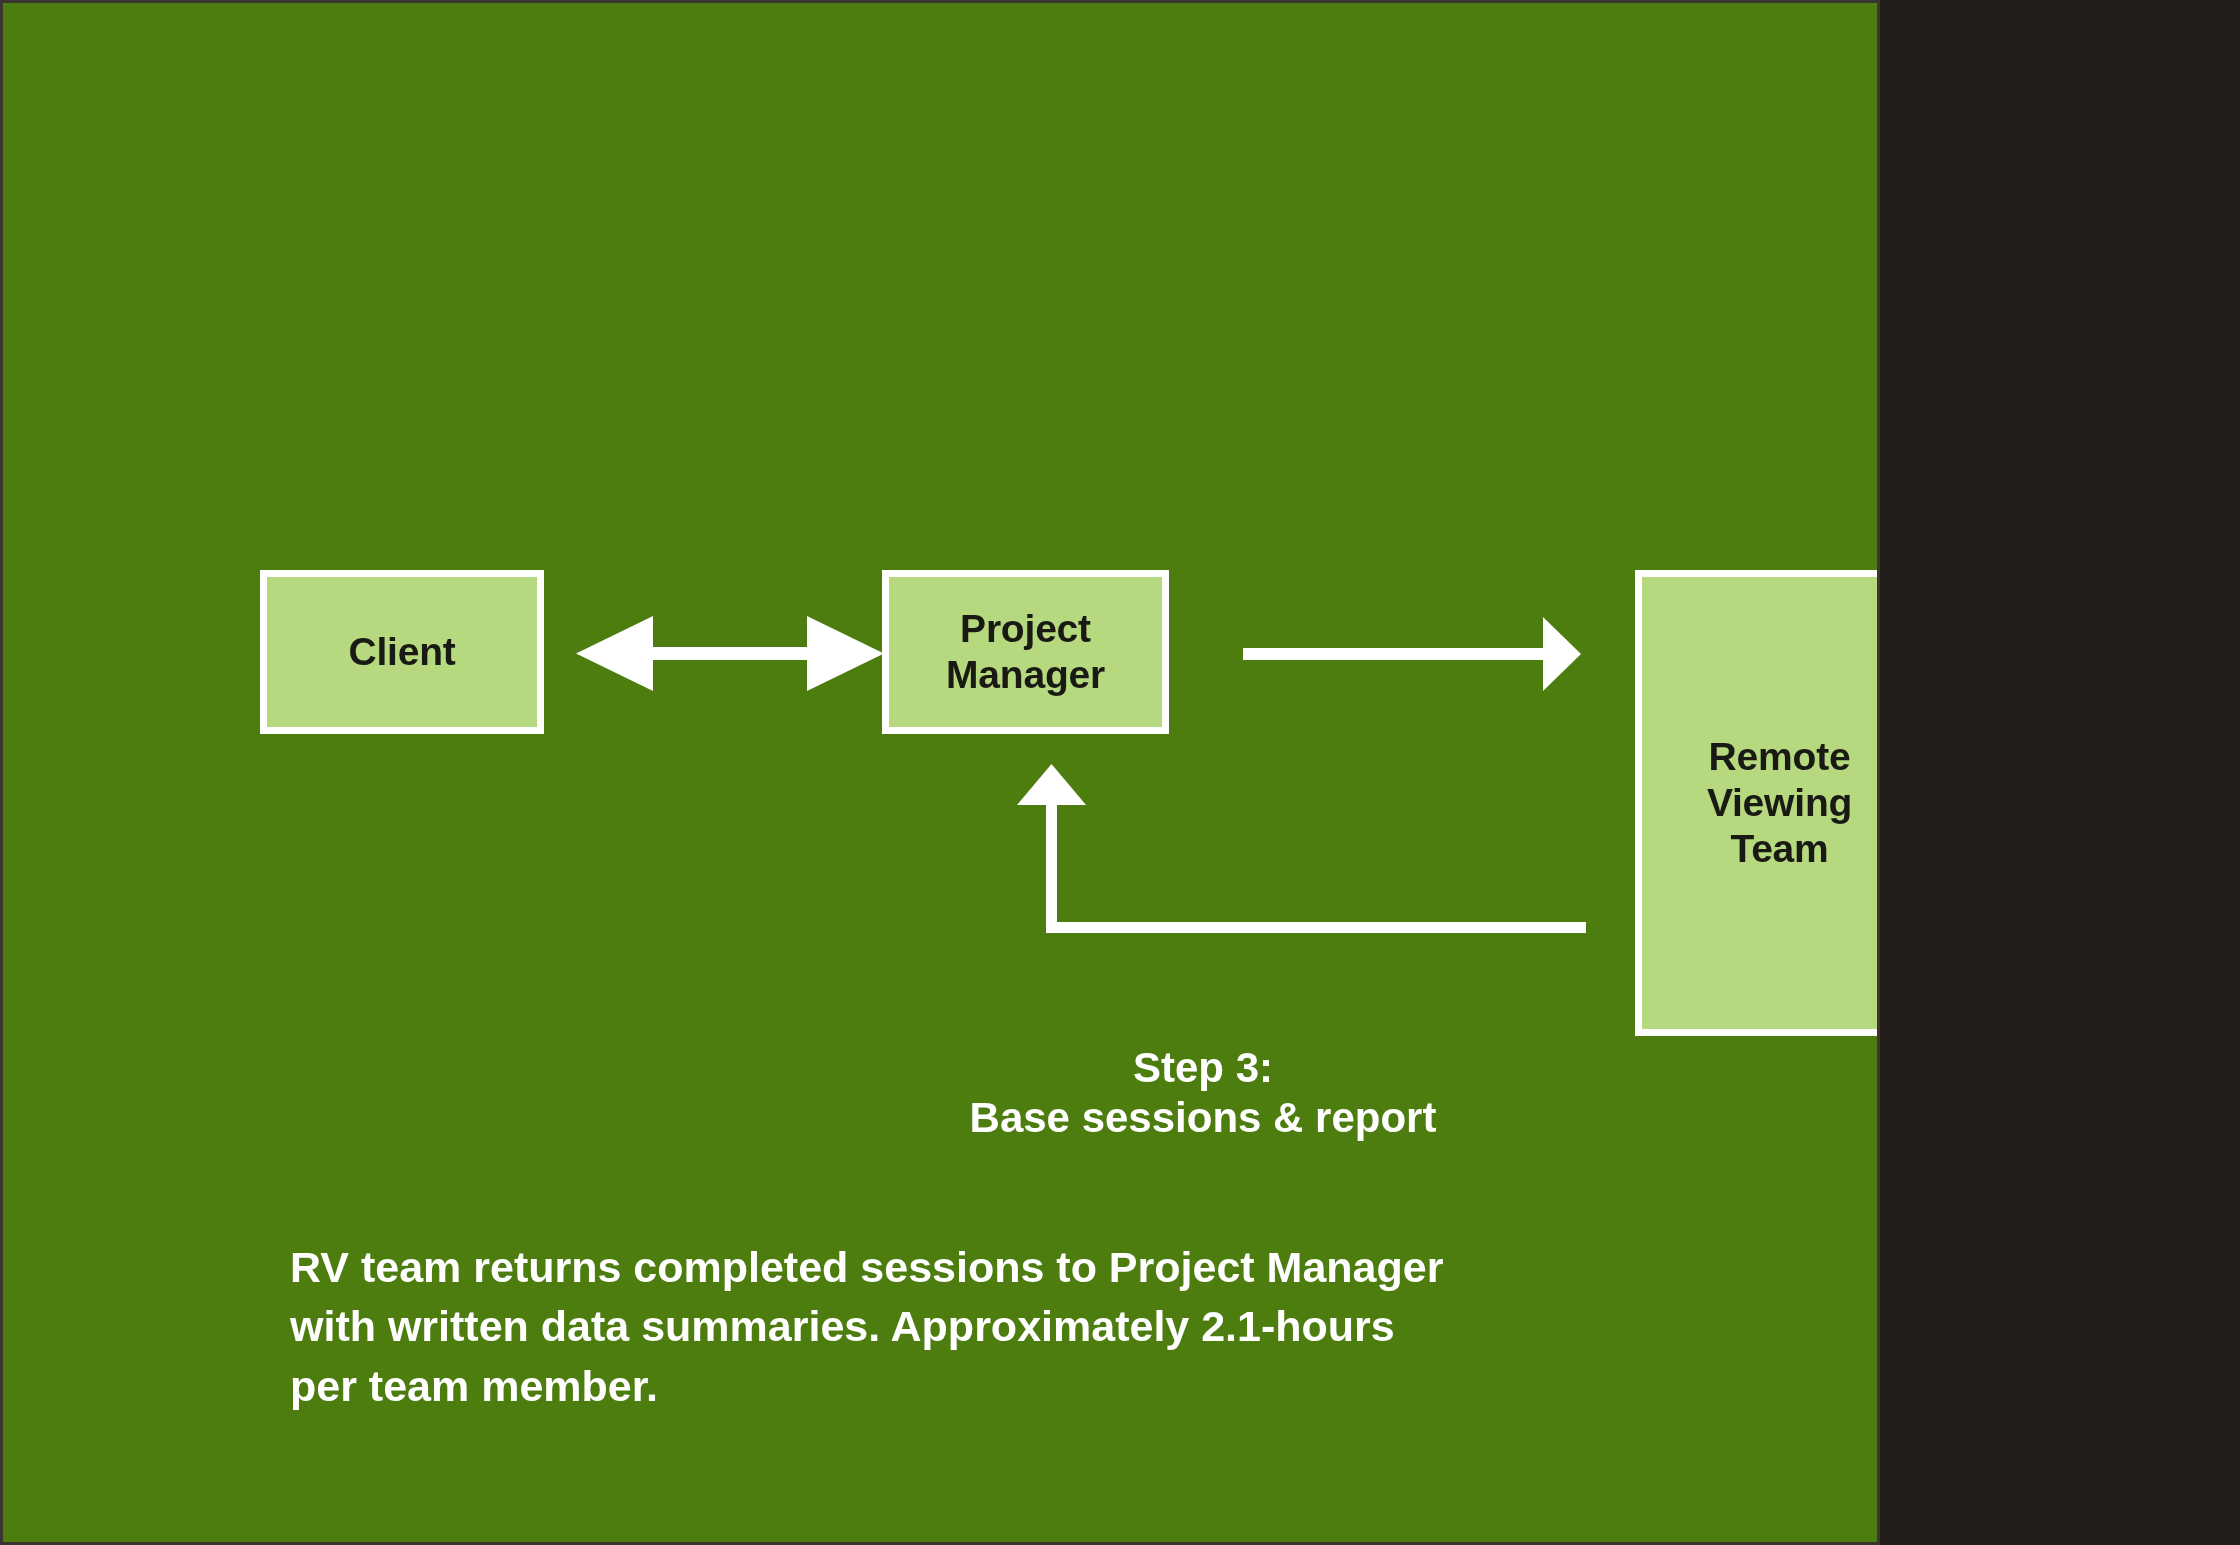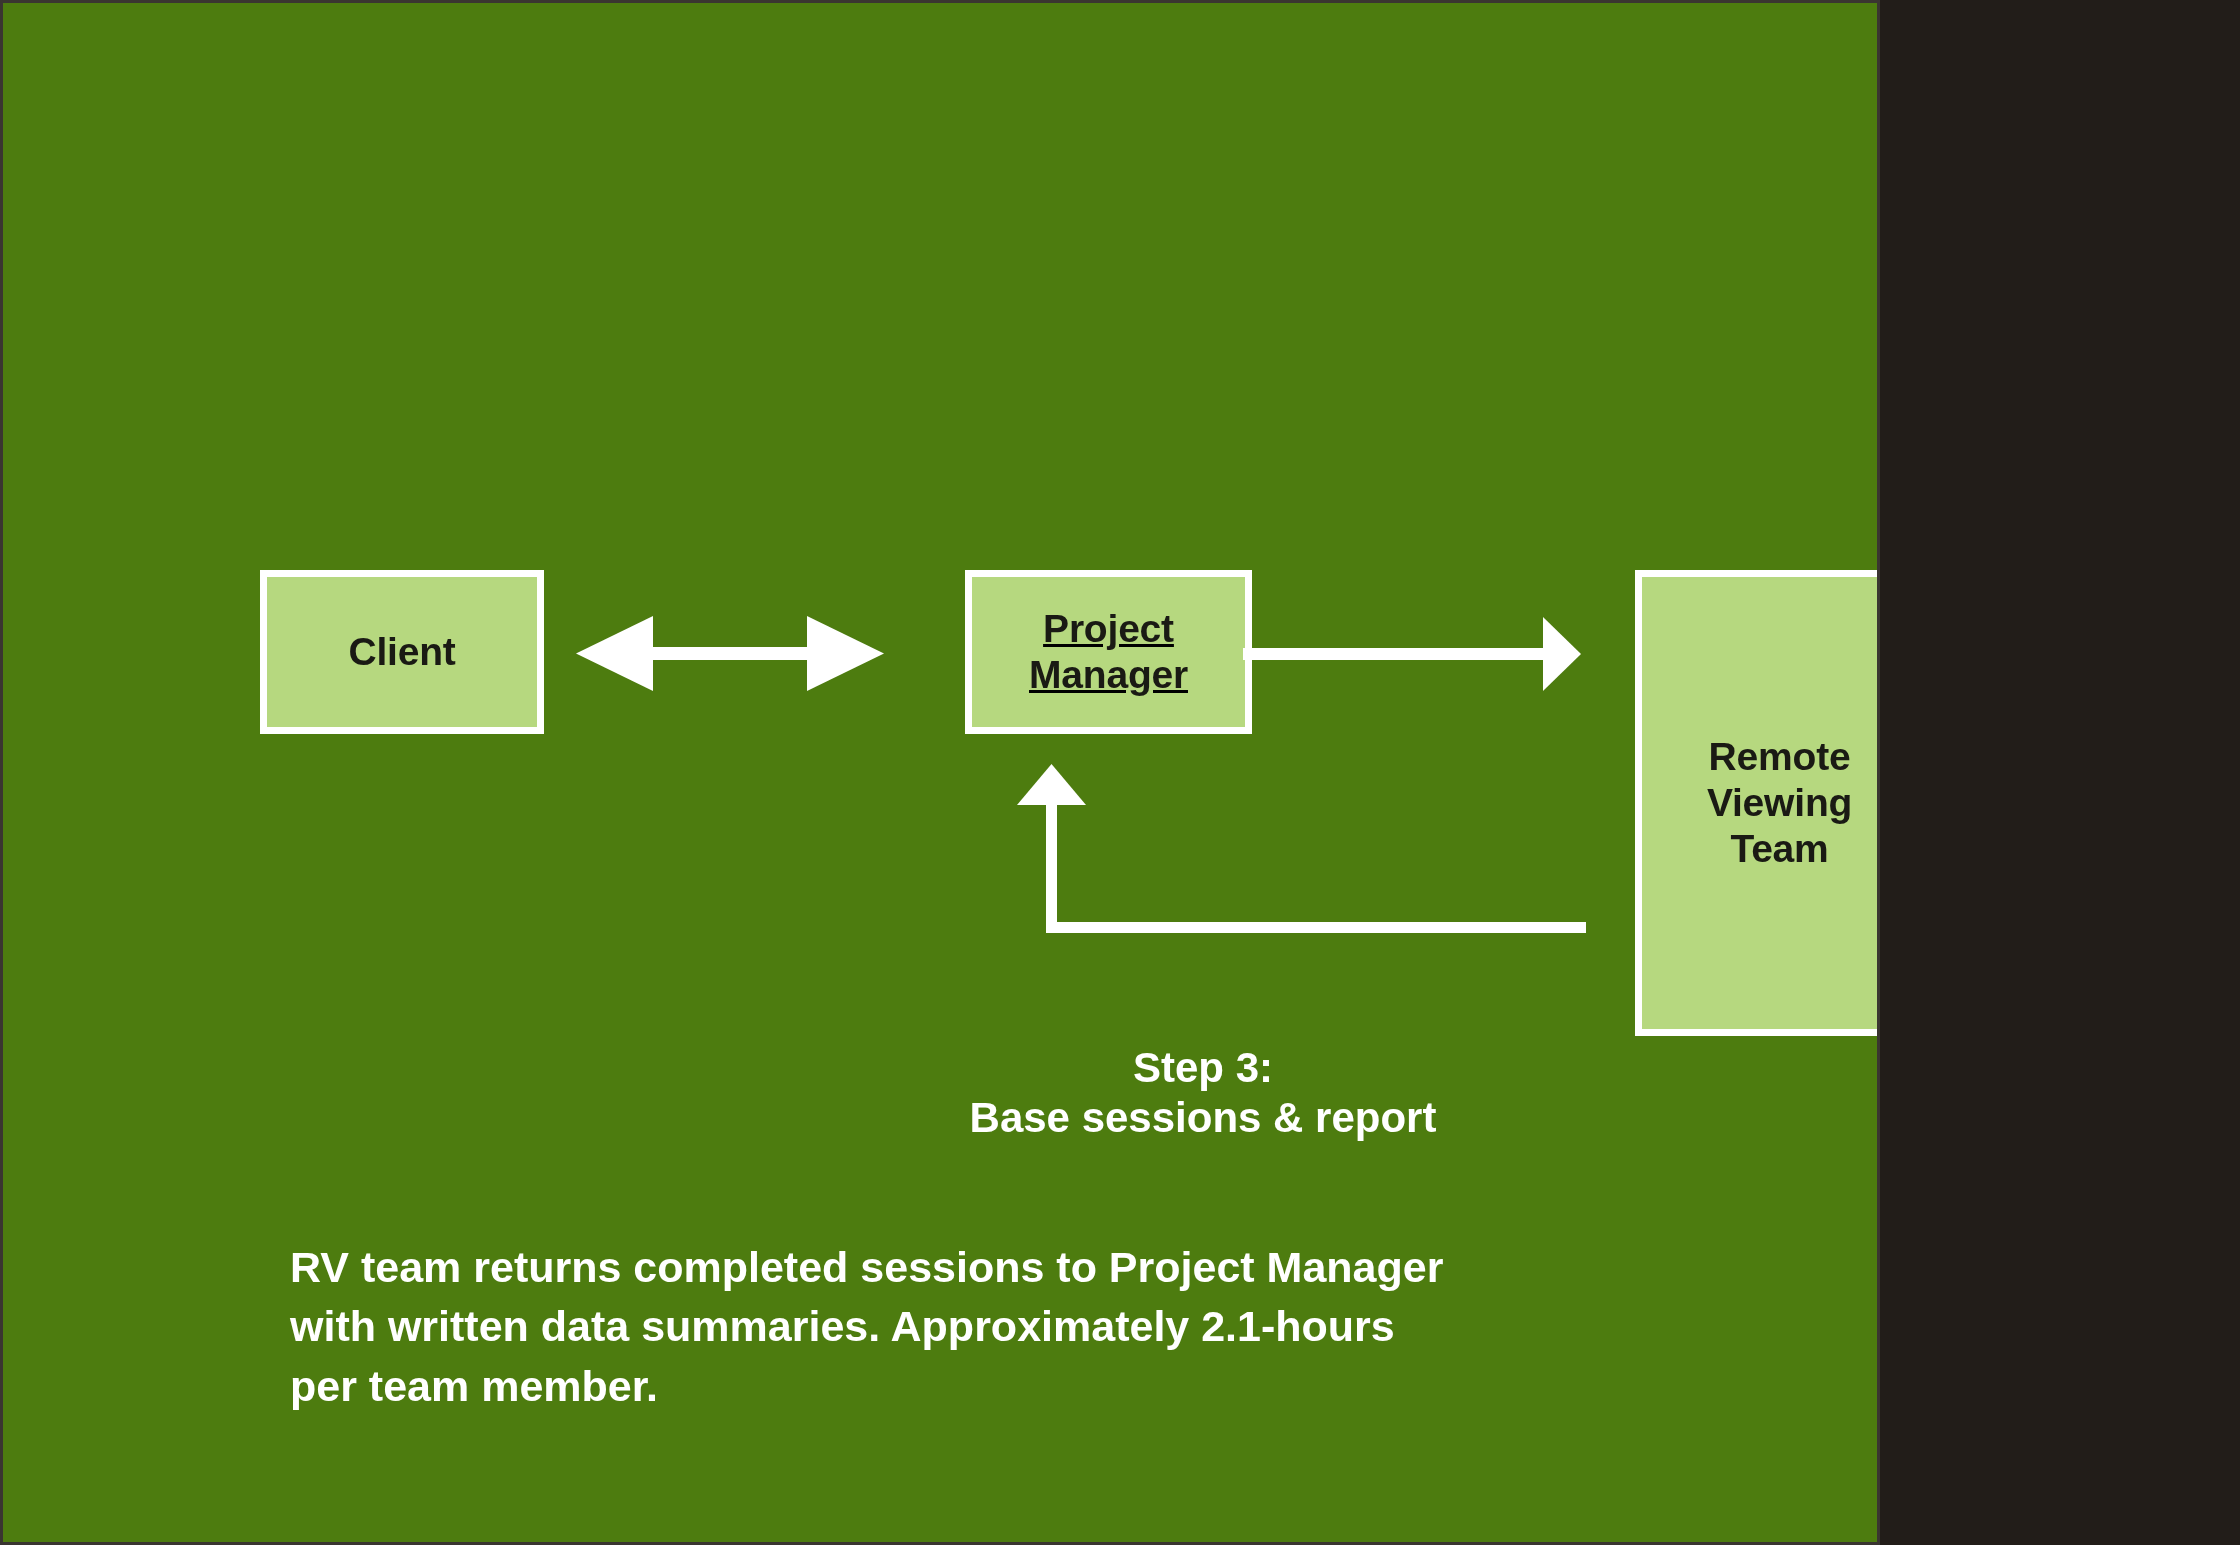--- a/index.html
+++ b/index.html
@@ -38,22 +38,22 @@
     letter-spacing: -0.2px;
   }
 
   #node-client {
     left: 257px;  top: 567px;
     width: 284px; height: 164px;
   }
   #node-client .node-label { font-size: 39px; }
 
   #node-pm {
-    left: 962px;  top: 567px;
-    width: 287px; height: 164px; text-decoration: underline;
+    left: 879px;  top: 567px;
+    width: 287px; height: 164px;
   }
   #node-pm .node-label { font-size: 39px; }
 
   #node-rv {
     left: 1632px; top: 567px;
     width: 289px; height: 466px;
   }
   #node-rv .node-label { font-size: 39px; }
 
   

